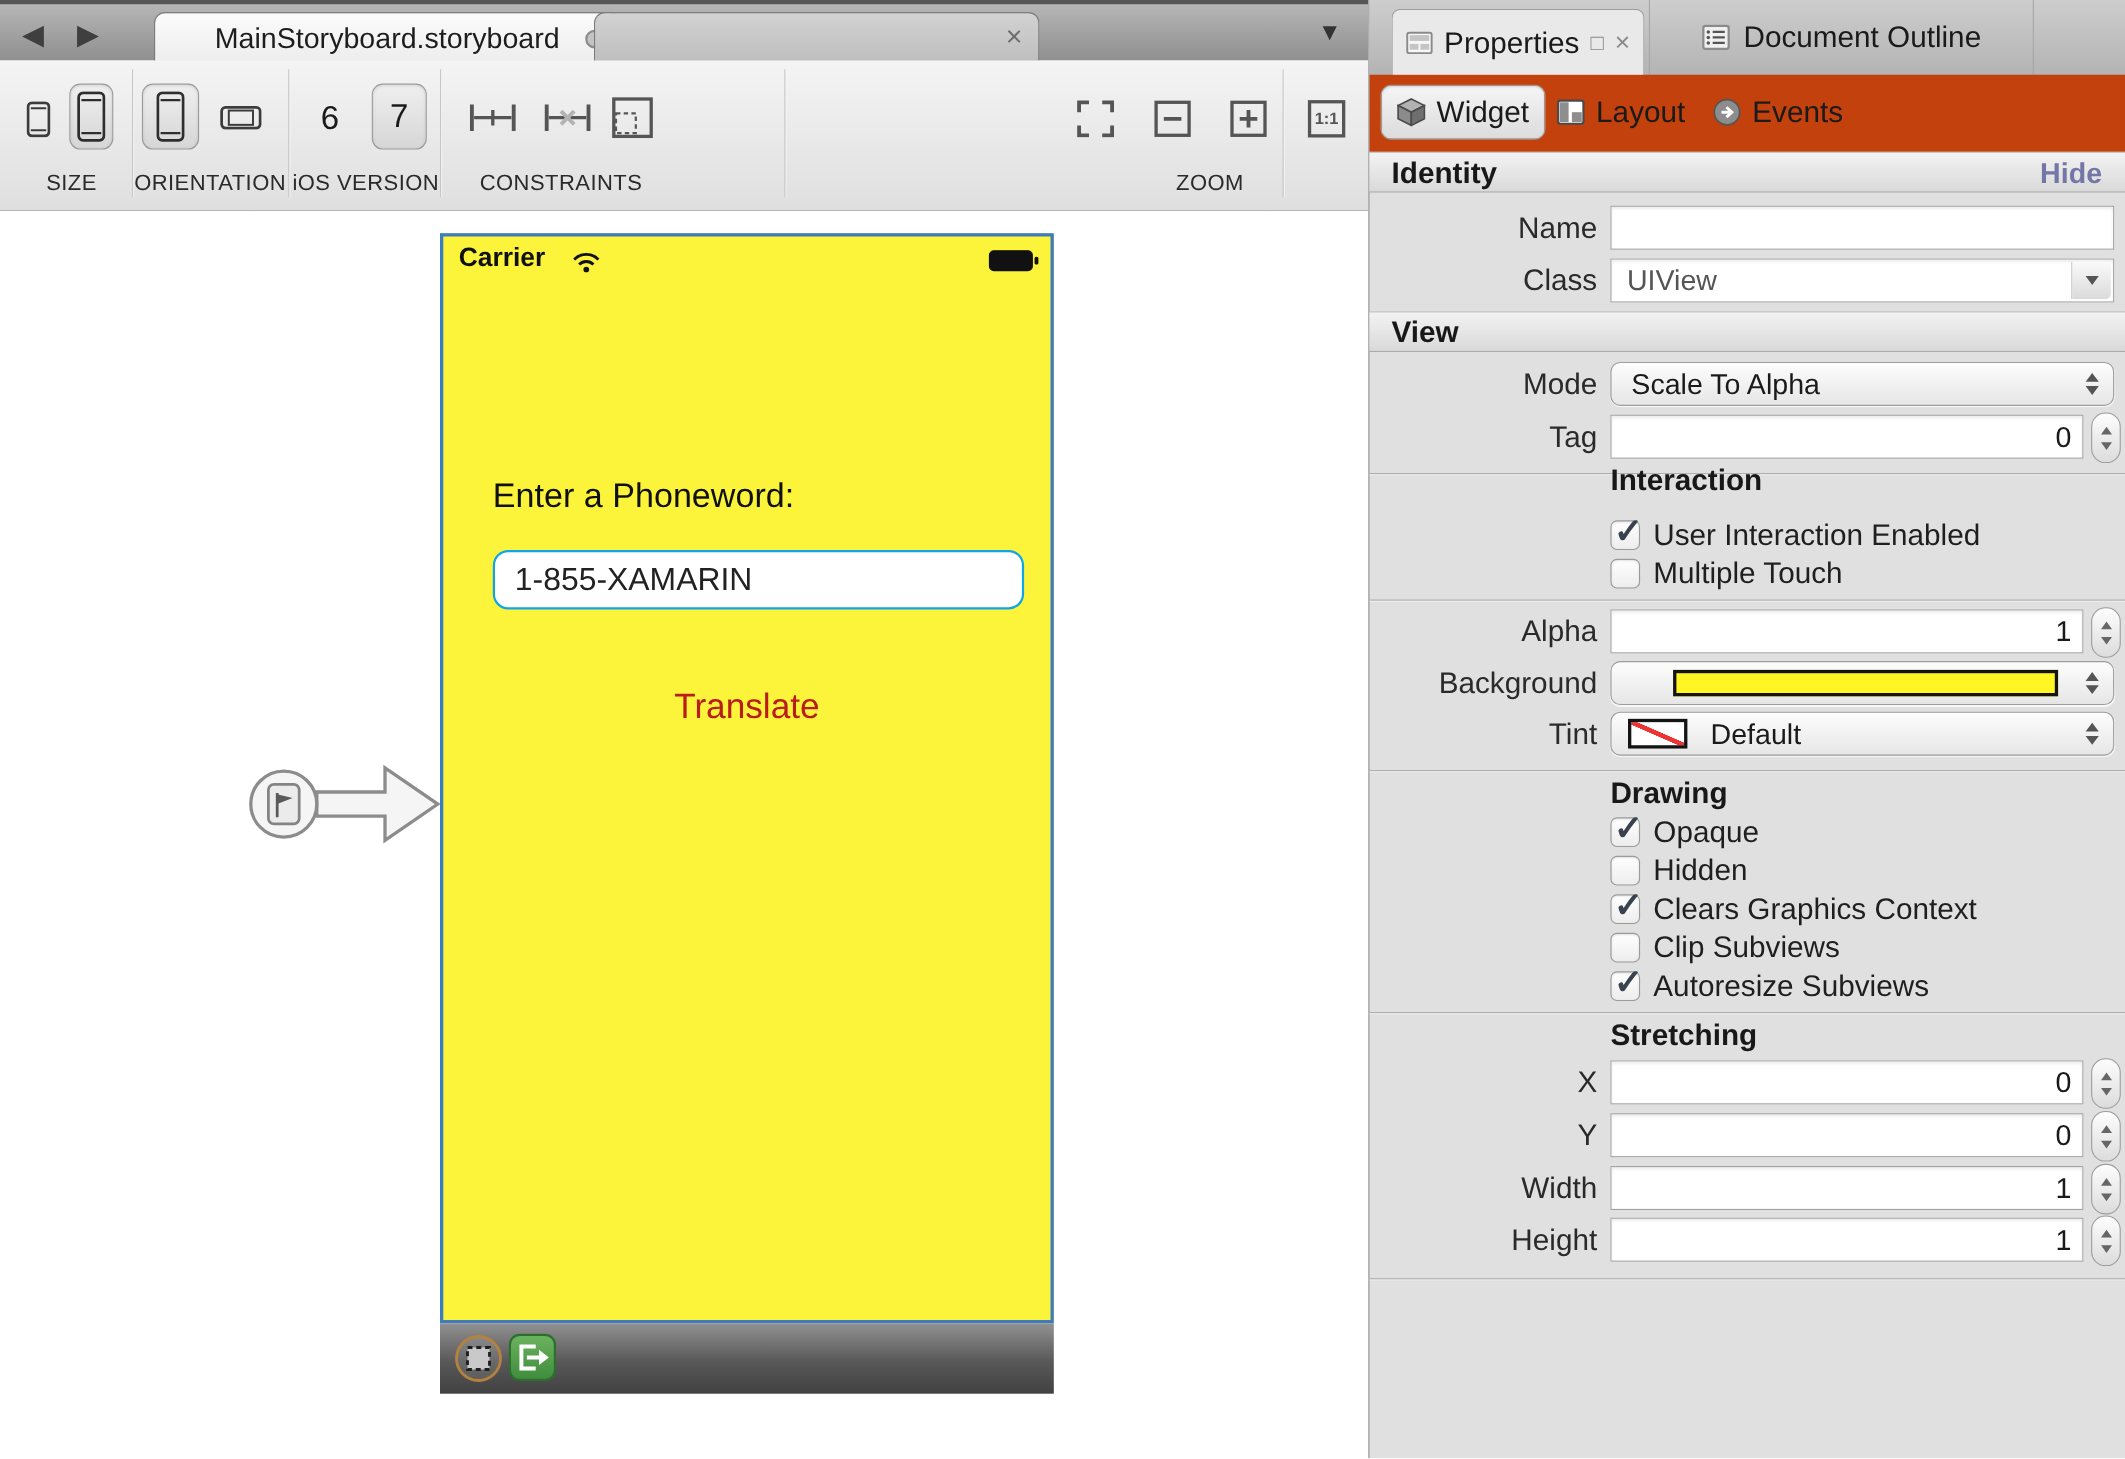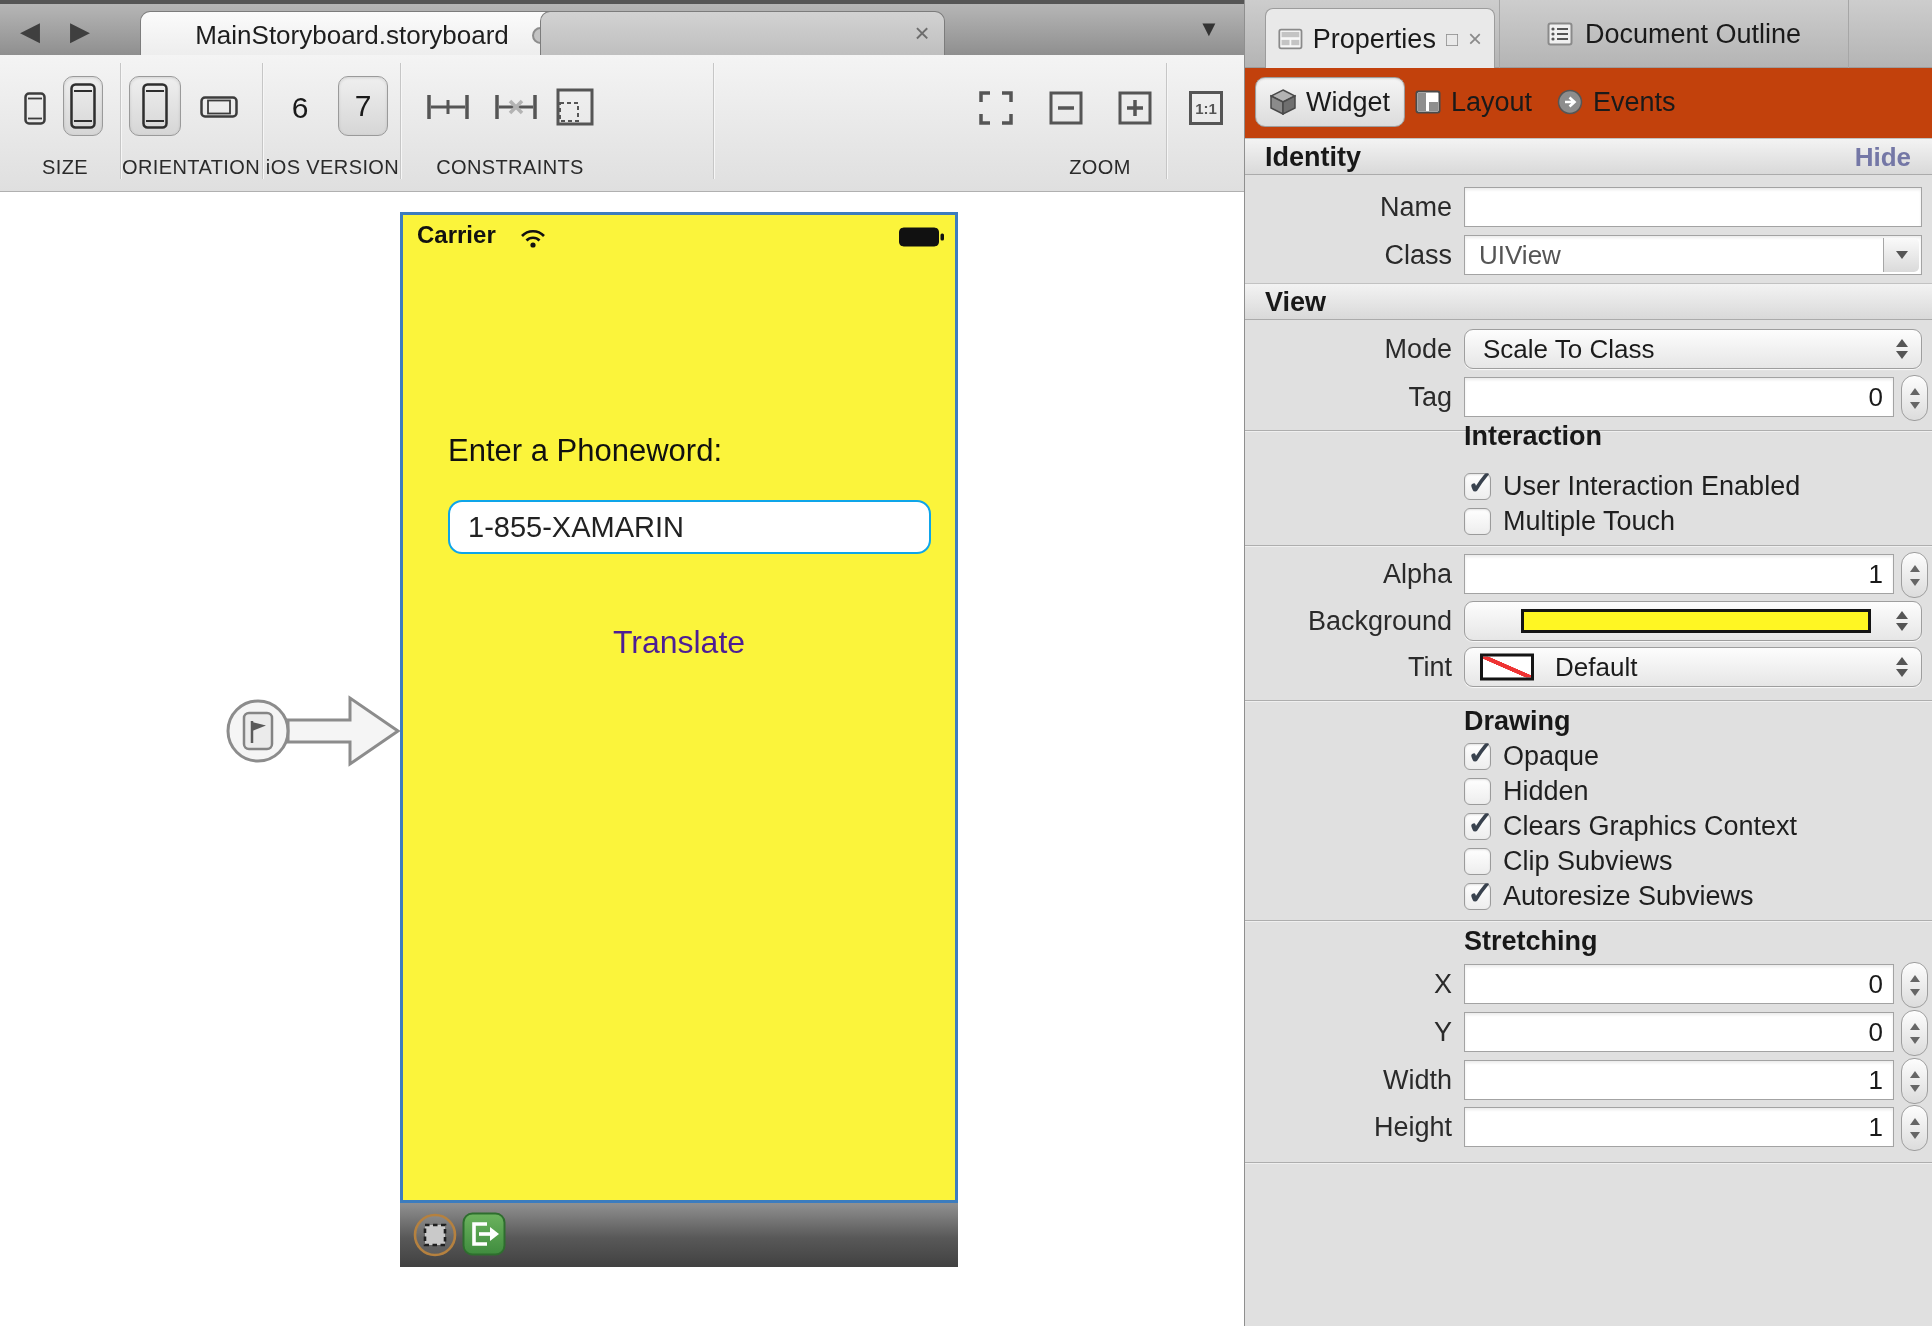--- a/index.html
+++ b/index.html
@@ -38,21 +38,21 @@
 
   .phone-screen{position:absolute;left:400px;top:20px;width:558px;height:991px;
                 background:#FBF43B;border:3px solid #3C7CBE;}
   .carrier{position:absolute;left:14px;top:6px;font-size:24px;font-weight:bold;color:#111;}
   .wifi{position:absolute;left:116px;top:12px;}
   .battery{position:absolute;right:10px;top:10px;}
   .prompt{position:absolute;left:45px;top:218px;font-size:31px;color:#101010;}
   .pw-input{position:absolute;left:45px;top:285px;width:483px;height:54px;border:2px solid #0ea5e9;
             border-radius:14px;background:#fff;font-family:"Liberation Sans",sans-serif;
             font-size:29px;color:#222;padding:0 18px;outline:none;}
-  .ios-btn{position:absolute;left:0;width:100%;text-align:center;font-size:32px;color:#4c1d95;}
+  .ios-btn{position:absolute;left:0;width:100%;text-align:center;font-size:32px;color:#b91c1c;}
   .bottombar{position:absolute;left:400px;top:1011px;width:558px;height:64px;
              background:linear-gradient(#919191,#585858 55%,#414141);}
   .bb-icon{position:absolute;top:9px;}
 
   
   .panel{position:absolute;left:1244px;top:0;width:688px;height:1326px;background:#e0e0e0;
          border-left:1px solid #8f8f8f;}
   .ptabstrip{position:absolute;left:0;top:0;width:688px;height:68px;
              background:linear-gradient(#cdcdcd,#b4b4b4);border-bottom:1px solid #9c9c9c;}
   .ptab-active{position:absolute;left:20px;top:8px;width:230px;height:61px;background:#e9e9e9;
@@ -330,21 +330,21 @@
       <span class="combo-btn">
           <span class="tri-down"></span>
         </span>
     </div>
 
     <div class="band" style="top:283px;">
       <span class="band-title">View</span>
     </div>
     <span class="plabel" style="top:329px;">Mode</span>
     <div class="wideb popup" style="top:329px;">
-      <span class="popup-text">Scale To Class</span>
+      <span class="popup-text">Scale To Alpha</span>
       <span class="spin">
           <span class="tri-up"></span>
           <span class="tri-down"></span>
         </span>
     </div>
     <span class="plabel" style="top:377px;">Tag</span>
     <input class="pfield num" style="top: 377px;" type="text" value="0">
     <div class="stepper" style="top:375px;">
         <span class="stri-up"></span>
         <span class="stri-down"></span>

